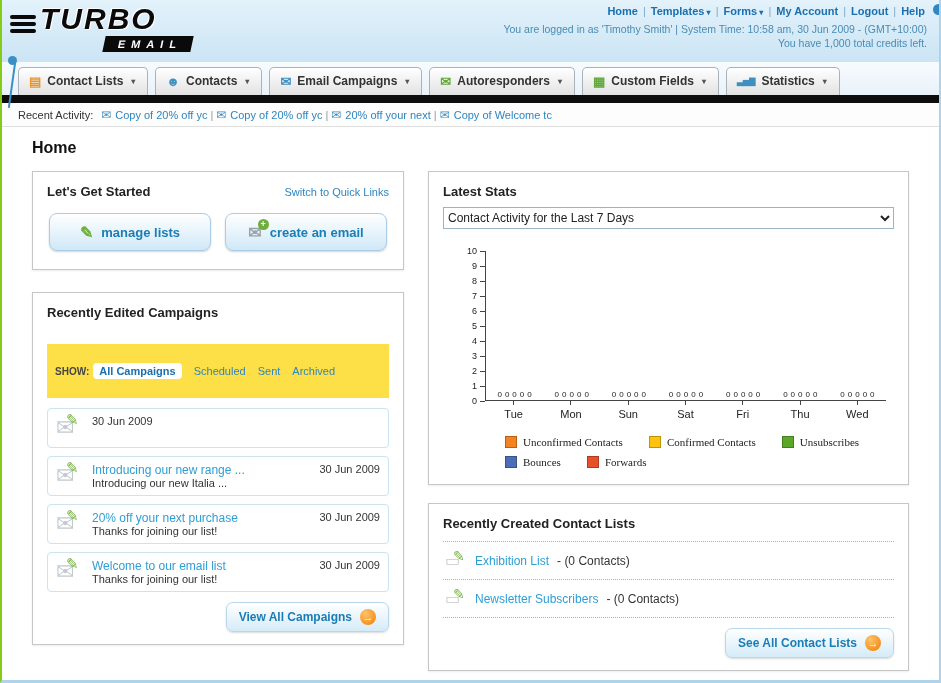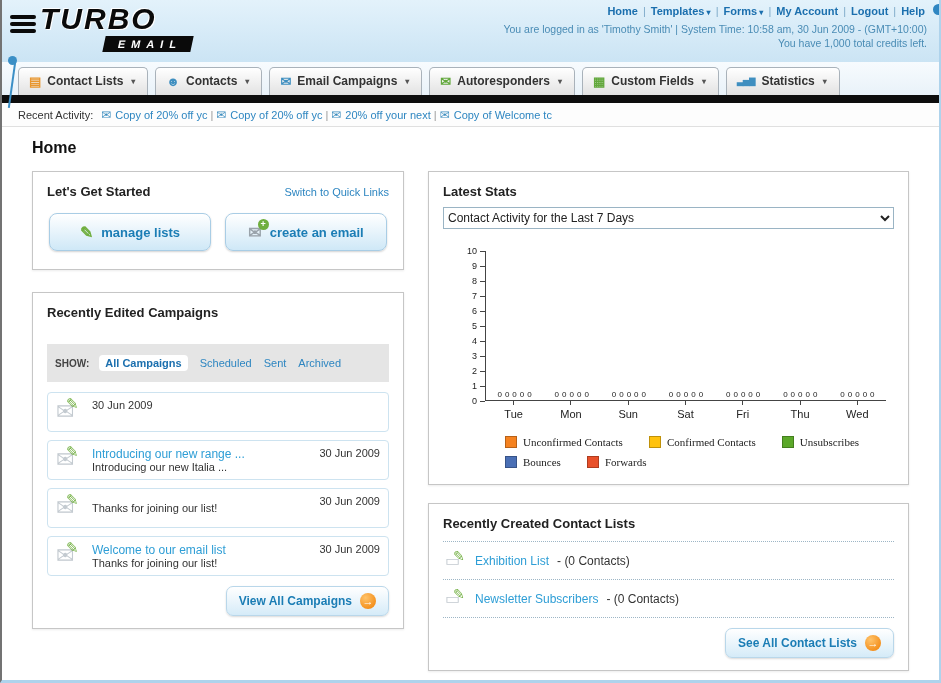--- a/index.html
+++ b/index.html
@@ -1,18 +1,18 @@
 <!DOCTYPE html>
 <html><head>
 <meta charset="utf-8">
 <style>
   * { box-sizing: border-box; margin: 0; padding: 0; }
   body { font-family: "Liberation Sans", sans-serif; background: #ffffff; }
   .page { position: relative; width: 941px; height: 683px; background: #fff;
-          border-left: 2px solid #737373; border-right: 2px solid #aed3ec; border-bottom: 3px solid #aed3ec;
+          border-left: 2px solid #84cc16; border-right: 2px solid #aed3ec; border-bottom: 3px solid #aed3ec;
           overflow: hidden; }
 
   
   .top { position: relative; height: 62px; background: linear-gradient(#e3f2fb, #cbe4f4); padding: 4px 14px 0 14px; }
   .logo { position: absolute; left: 10px; top: 4px; cursor: pointer; }
   .logo-speed { position:absolute; left:-2px; top:8px; width:26px; height:26px; }
   .logo-speed i { display:block; height:4px; background:#0a0a0a; border-radius:2px; margin:3px 0; }
   .logo-turbo { font-style: italic; font-weight: bold; font-size: 30px; letter-spacing: 2px; color: #0a0a0a;
                 text-shadow: 1px 1px 0 #fff, -1px -1px 0 #fff; padding-left: 28px; line-height: 30px; }
   .logo-email { display:inline-block; margin-left: 92px; margin-top: -4px; background:#0a0a0a; color:#fff;
@@ -65,21 +65,21 @@
   .big-btn { flex: 1; display: flex; align-items: center; justify-content: center; gap: 8px; height: 38px;
              border: 1px solid #a9cde5; border-radius: 8px; background: linear-gradient(#ffffff, #cfe8f7);
              box-shadow: 0 1px 2px rgba(0,0,0,.18); color: #1b7db5; font-weight: bold; font-size: 13px; cursor: pointer; }
   .pen-ic { color: #6fae3e; font-size: 16px; }
   .env-plus { position: relative; font-size: 16px; color: #9aa3ab; }
   .env-plus .plus { position: absolute; right: -7px; top: -4px; width: 11px; height: 11px; border-radius: 50%;
                     background: #6fae3e; color: #fff; font-size: 9px; line-height: 11px; text-align: center; font-weight: bold; }
 
   
   .campaigns { margin-top: 22px; }
-  .filter-bar { display: flex; align-items: center; gap: 10px; background: #e5e5e5; padding: 11px 8px; font-size: 11px; margin-bottom: 10px; }
+  .filter-bar { display: flex; align-items: center; gap: 4px; background: #fde047; padding: 19px 8px; font-size: 11px; margin-bottom: 10px; }
   .show-label { font-weight: bold; color: #444; font-size: 10px; }
   .filter { color: #2e86c1; text-decoration: none; cursor: pointer; }
   .filter.active { background: #fff; border-radius: 4px; padding: 2px 6px; font-weight: bold; color: #1b6fae; }
   .camp-row { display: flex; align-items: center; gap: 10px; border: 1px solid #cde3f0; border-radius: 4px;
               padding: 6px 8px; margin-bottom: 8px; cursor: pointer; background: #fff; }
   .env-icon { position: relative; width: 26px; flex: none; }
   .env-icon .env { font-size: 22px; color: #c3cad0; }
   .env-icon .pen { position: absolute; left: 10px; top: -4px; font-size: 15px; color: #6fae3e; }
   .camp-text { flex: 1; min-width: 0; }
   .camp-title { font-size: 12px; color: #2e9ed6; display: block; text-decoration: none; }
@@ -246,20 +246,21 @@
                 <span class="env-icon"><span class="env">✉</span><span class="pen">✎</span></span>
                 <div class="camp-text">
                   <a class="camp-title">Introducing our new range ...</a>
                   <div class="camp-sub">Introducing our new Italia ...</div>
                 </div>
                 <span class="camp-date">30 Jun 2009</span>
               </div>
               <div class="camp-row">
                 <span class="env-icon"><span class="env">✉</span><span class="pen">✎</span></span>
                 <div class="camp-text">
+                  <a class="camp-title">20% off your next purchase</a>
                   <div class="camp-sub">Thanks for joining our list!</div>
                 </div>
                 <span class="camp-date">30 Jun 2009</span>
               </div>
               <div class="camp-row">
                 <span class="env-icon"><span class="env">✉</span><span class="pen">✎</span></span>
                 <div class="camp-text">
                   <a class="camp-title">Welcome to our email list</a>
                   <div class="camp-sub">Thanks for joining our list!</div>
                 </div>

